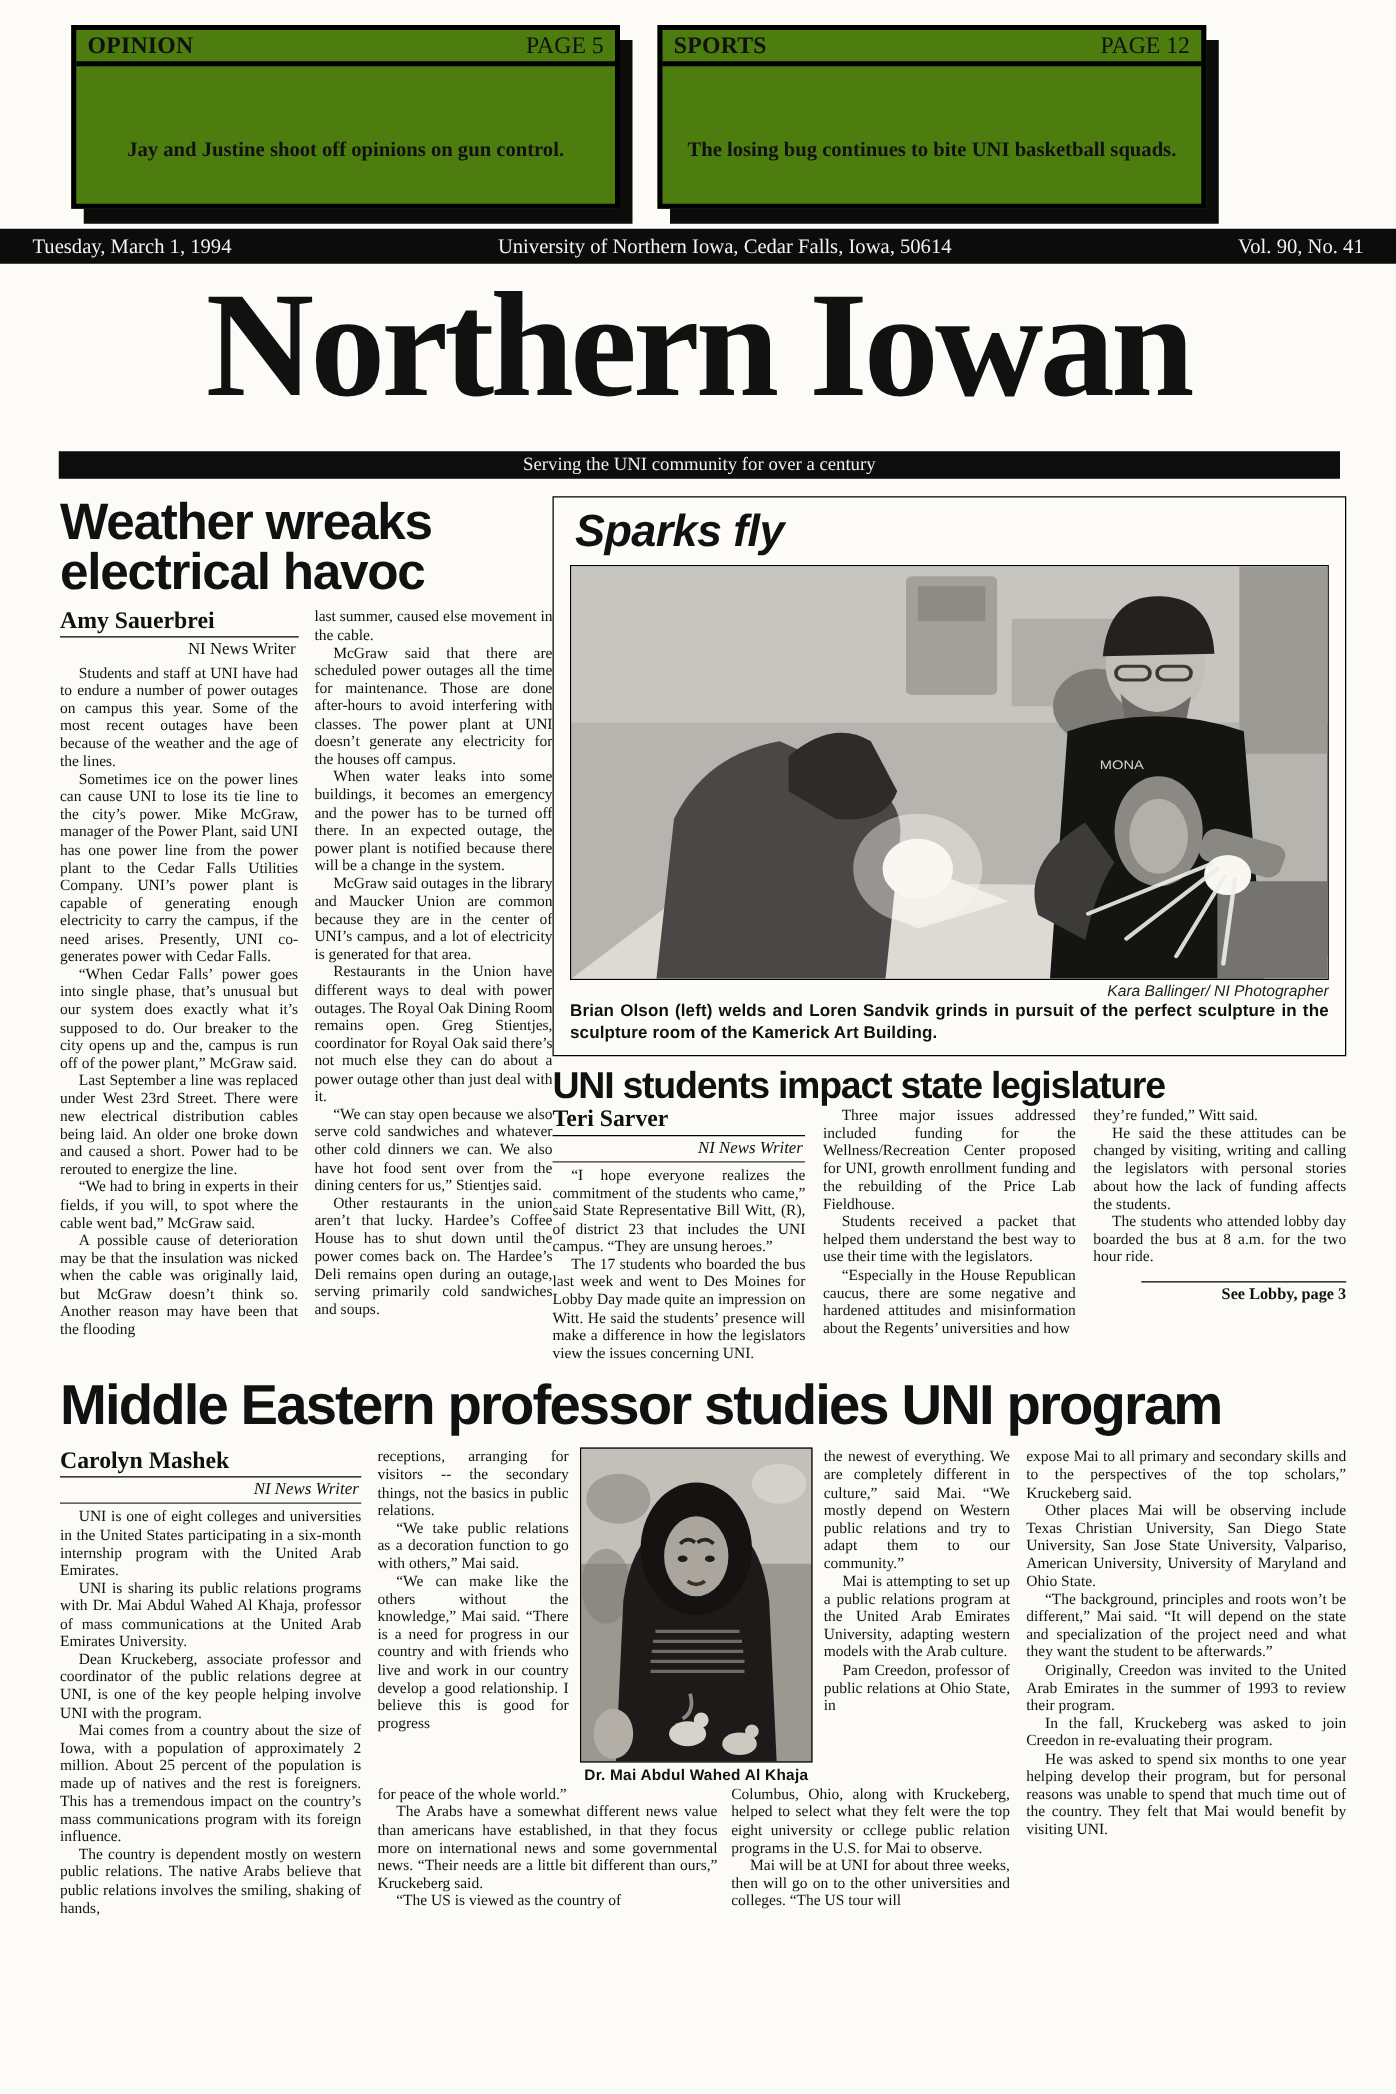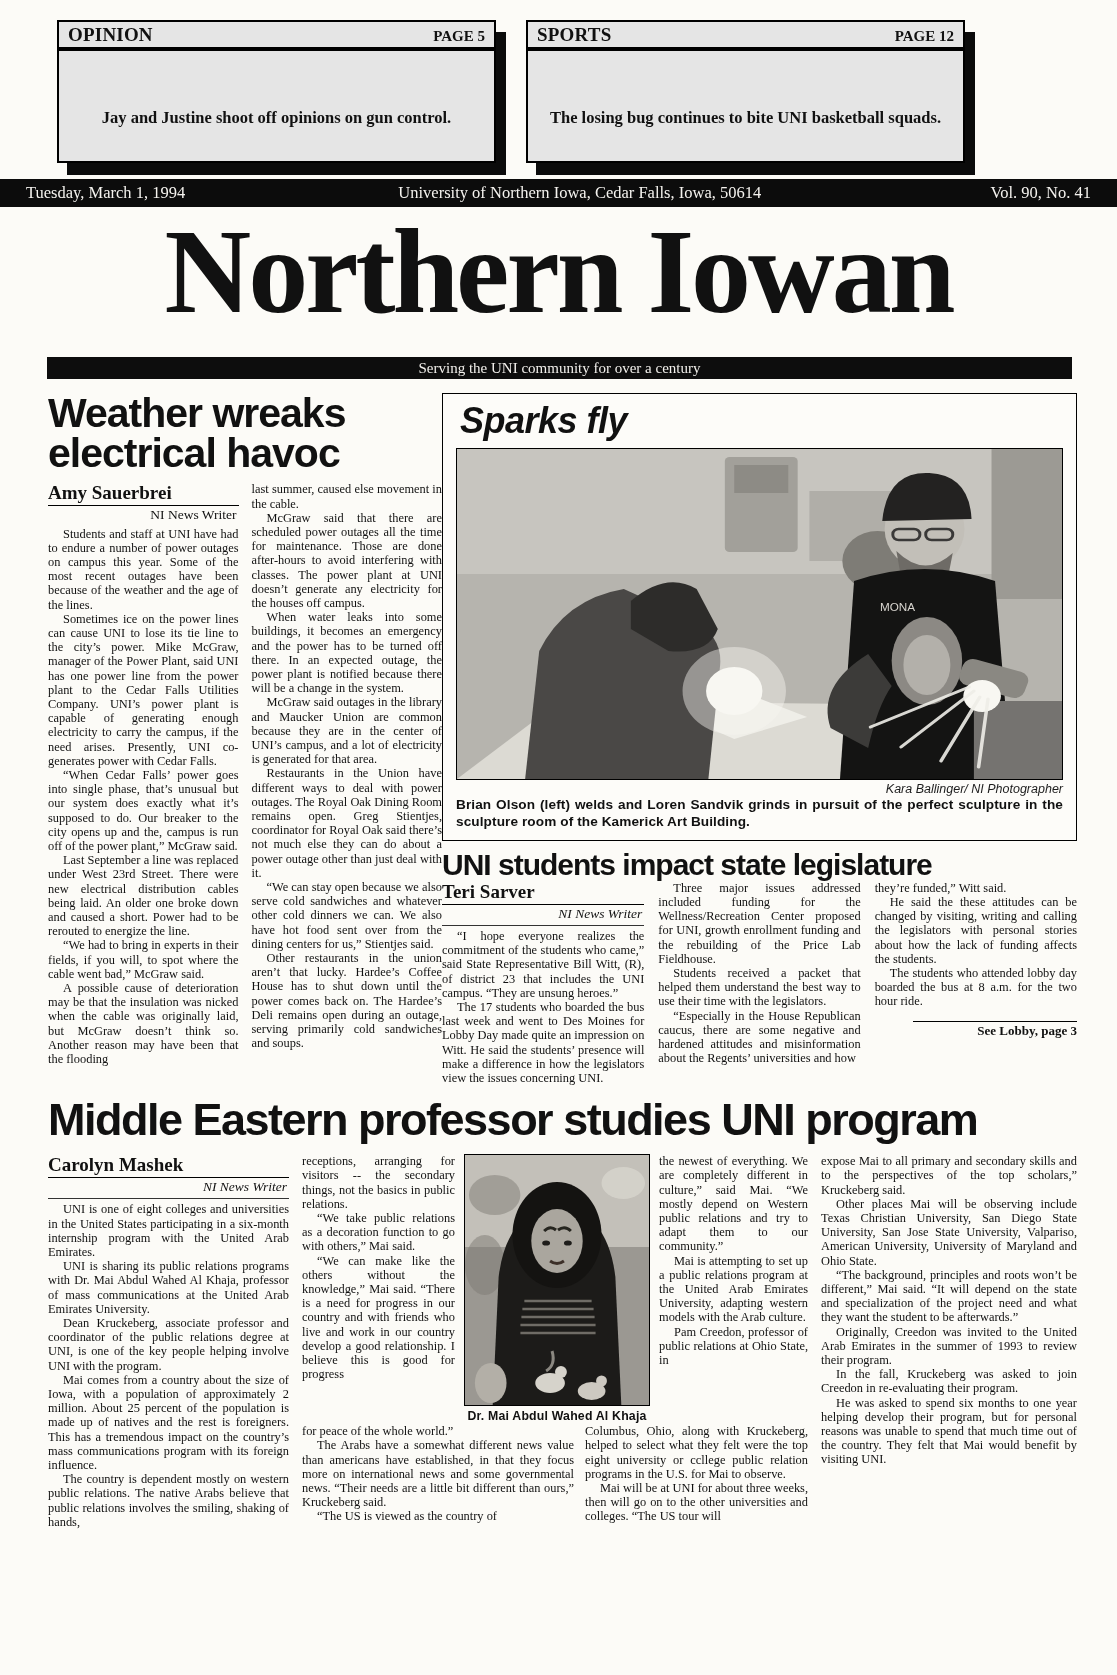--- a/index.html
+++ b/index.html
@@ -5,26 +5,26 @@
   * { margin:0; padding:0; box-sizing:border-box; }
   html,body { background:#e9e7e2; }
   .page {
     width:1117px; height:1675px; margin:0 auto; position:relative;
     background:#fcfbf7; color:#111; overflow:hidden;
     font-family:"Liberation Serif", serif;
   }
   
   .teasers { display:flex; gap:30px; padding:20px 152px 0 57px; }
   .teaser {
-    flex:1; border:2px solid #000000; background:#e5e5e5;
+    flex:1; border:4px solid #000000; background:#4d7c0f;
     box-shadow:10px 12px 0 #0b0b0b; position:relative;
   }
   .teaser-head { display:flex; justify-content:space-between; align-items:baseline; padding:2px 9px 1px; }
   .teaser-section { font-weight:bold; font-size:19px; letter-spacing:0.2px; }
-  .teaser-page { font-weight:bold; font-size:15px; }
+  .teaser-page { font-weight:normal; font-size:19px; }
   .teaser-rule { height:4px; background:#000; }
   .teaser-body {
     text-align:center; font-weight:bold; font-size:16.5px; line-height:1.32;
     padding:8px 16px 11px; min-height:62px;margin-top:48px;
   }
   
   .datebar {
     margin-top:16px; background:#0c0c0c; color:#f5f3ef; height:28px;
     display:flex; align-items:center; padding:0 26px; font-size:16.5px;
   }

